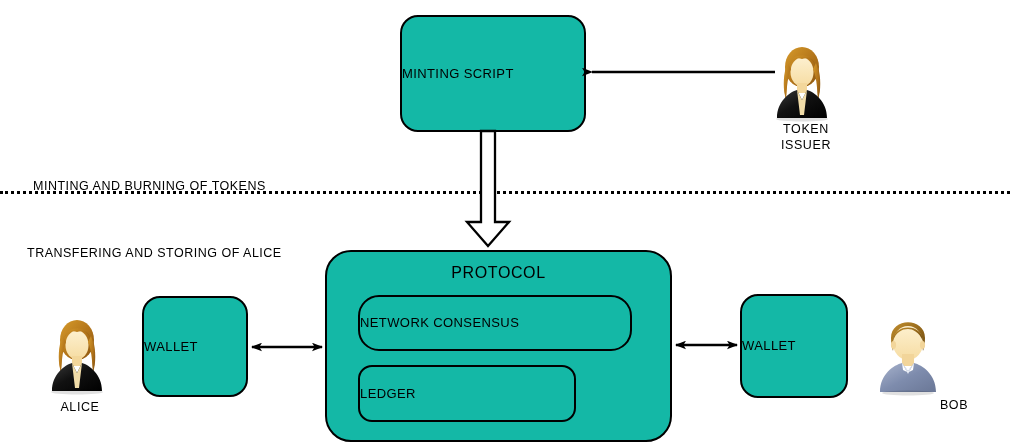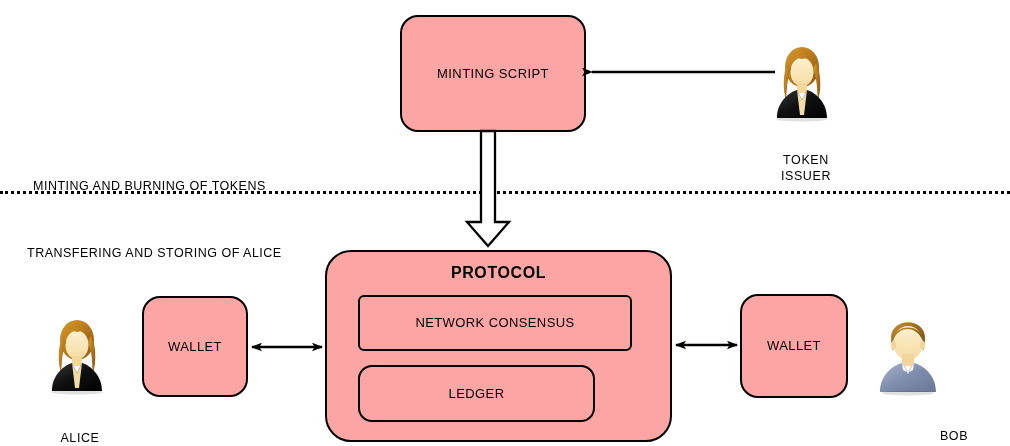--- a/index.html
+++ b/index.html
@@ -14,25 +14,25 @@
     background: #ffffff;
     overflow: hidden;
     font-family: "Liberation Sans", sans-serif;
     color: #000000;
   }
 
   
   .box {
     position: absolute;
     box-sizing: border-box;
-    background: #fca5a5;
+    background: #14b8a6;
     border: 2.5px solid #000000;
     display: flex;
     align-items: center;
-    justify-content: center;
+    justify-content: flex-start;
     text-align: center;
   }
   .box-label {
     font-size: 13px;
     letter-spacing: 0.4px;
     color: #000000;
     line-height: 1.2;
   }
 
   #minting-script {
@@ -45,31 +45,31 @@
     width: 347px; height: 192px;
     border-radius: 26px;
     display: block;
   }
   #protocol-title {
     position: absolute;
     left: 0; top: 12px;
     width: 100%;
     text-align: center;
     font-size: 16px;
-    font-weight: bold;
+    font-weight: normal;
     letter-spacing: 0.6px;
   }
   #network-consensus {
     left: 358px; top: 295px;
     width: 274px; height: 56px;
-    border-radius: 6px;
+    border-radius: 21px;
   }
   #ledger-box {
     left: 358px; top: 365px;
-    width: 237px; height: 57px;
+    width: 218px; height: 57px;
     border-radius: 14px;
   }
   #wallet-alice {
     left: 142px; top: 296px;
     width: 106px; height: 101px;
     border-radius: 18px;
   }
   #wallet-bob {
     left: 740px; top: 294px;
     width: 108px; height: 104px;
@@ -89,21 +89,20 @@
   #label-transfer { left: 27px;  top: 226px; }
 
   .person-caption {
     position: absolute;
     font-size: 12.5px;
     letter-spacing: 0.6px;
     text-align: center;
     line-height: 1.25;
     color: #000000;
     white-space: pre-line;
-    margin-top: 31px;
   }
   #caption-issuer { left: 746px; top: 122px; width: 120px; }
   #caption-alice  { left: 30px;  top: 400px; width: 100px; }
   #caption-bob    { left: 904px; top: 398px; width: 100px; }
 
   
   #divider {
     position: absolute;
     left: 0; top: 191px;
     width: 1010px; height: 0;

